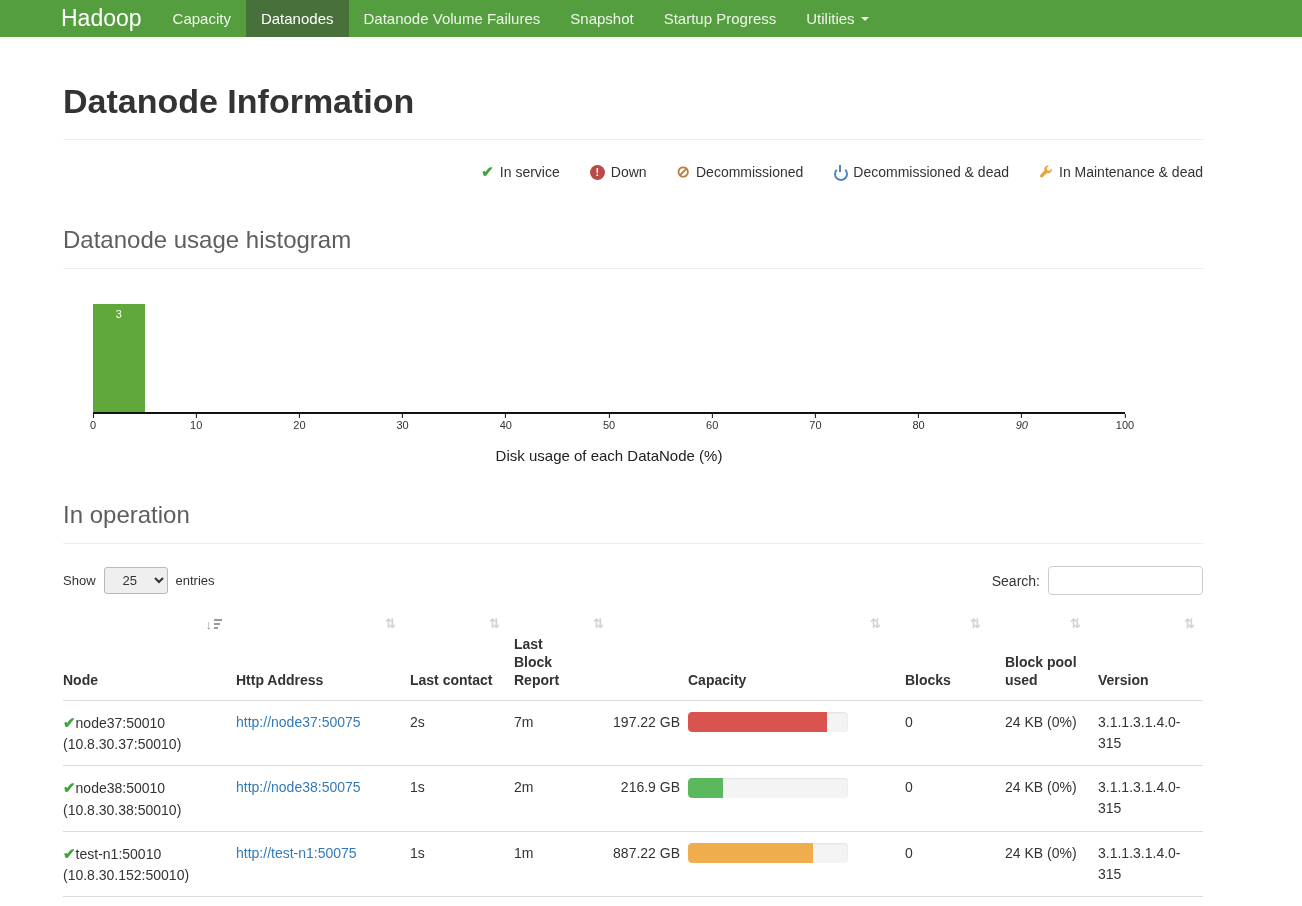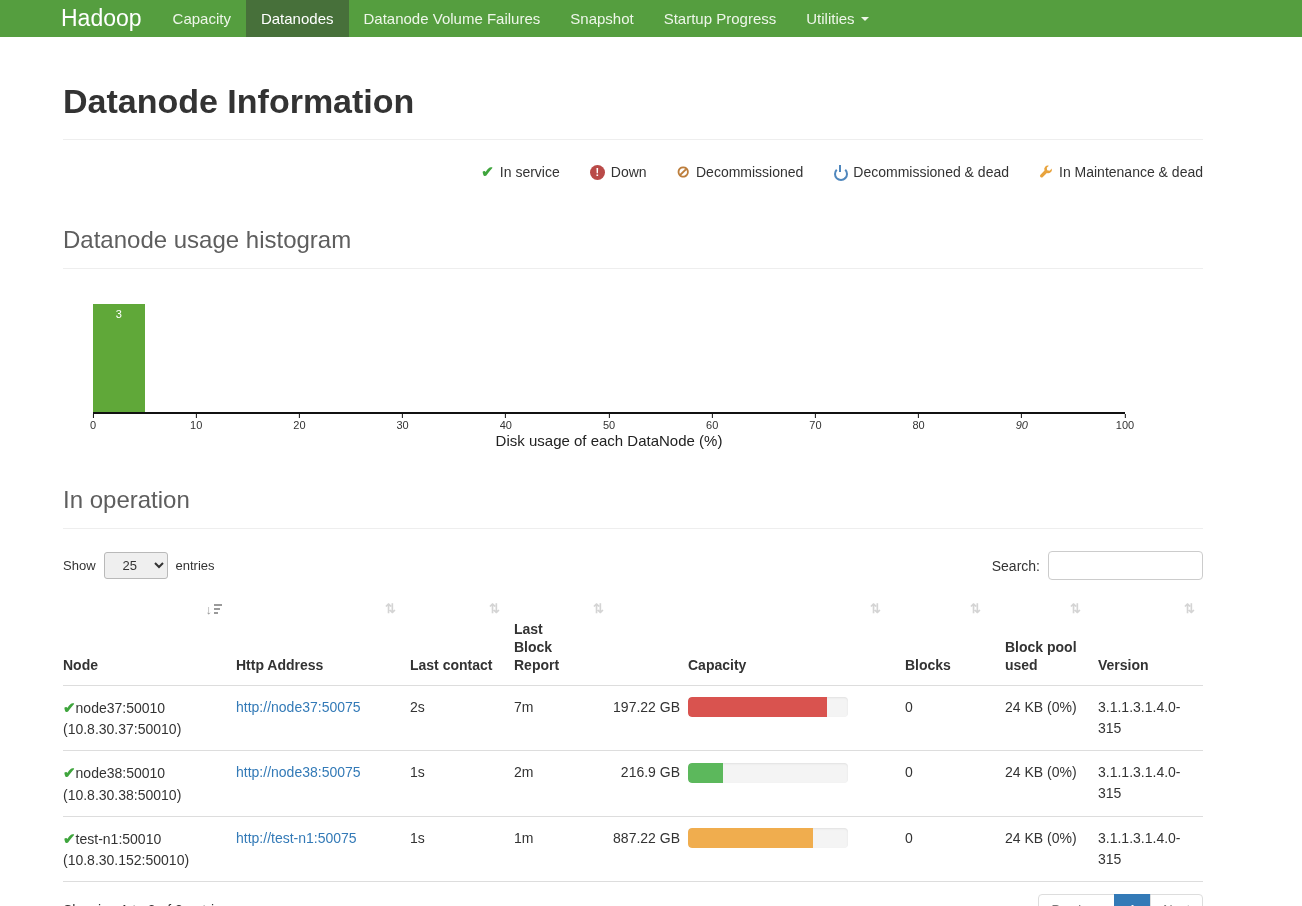--- a/index.html
+++ b/index.html
@@ -35,21 +35,21 @@
   .icon-wrench svg { display:block; }
 
   
   .hist-wrap { margin-left:30px; width:1032px; padding-top:35px; }
   .hist-plot { position:relative; height:110px; border-bottom:2px solid #111; }
   .hist-bar { position:absolute; bottom:0; text-align:center; }
   .hist-bar-label { display:block; color:#fff; font-size:11px; padding-top:4px; }
   .hist-ticks { position:relative; height:18px; }
   .hist-tick { position:absolute; top:0; transform:translateX(-50%); text-align:center; font-size:11px; color:#333; }
   .tick-mark { display:block; width:1px; height:4px; background:#111; margin:0 auto 1px auto; }
-  .hist-xlabel { width:1032px; text-align:center; font-size:15px; color:#222; margin-top:0px; }
+  .hist-xlabel { width:1032px; text-align:center; font-size:15px; color:#222; margin-top:15px; }
 
   
   .controls-row { display:flex; justify-content:space-between; align-items:center; margin:22px 0 14px 0; font-size:13px; color:#333;gap:24px; }
   .length-ctl { display:flex; align-items:center; gap:8px; }
   .length-ctl select { width:64px; height:27px; border:1px solid #b9b9b9; border-radius:3px; font-size:13px; color:#333; padding:2px 4px 2px 14px; font-family:"Liberation Sans",sans-serif; }
   .search-ctl { display:flex; align-items:center; gap:8px; font-size:14px; }
   .search-ctl input { width:155px; height:29px; border:1px solid #ccc; border-radius:4px; padding:3px 8px; font-size:13px; font-family:"Liberation Sans",sans-serif; }
 
   
   table.dnt { width:1140px; border-collapse:collapse; table-layout:fixed; font-size:14px; }

